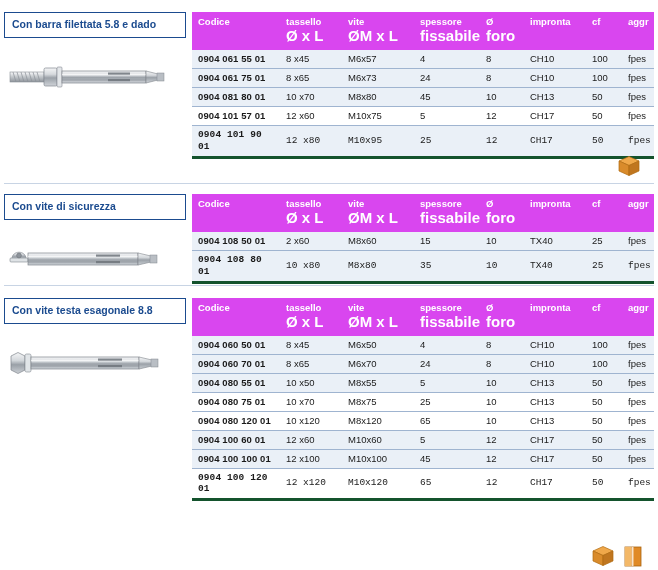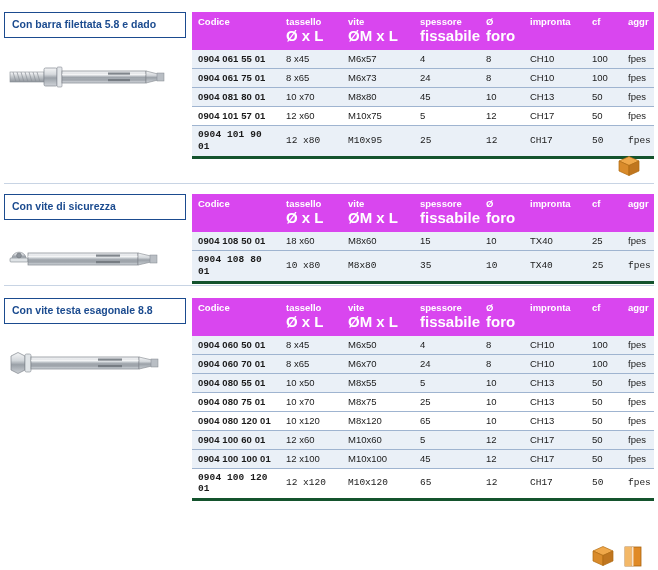--- a/index.html
+++ b/index.html
@@ -307,21 +307,21 @@
             <th><span>spessore</span><span class="sub">fissabile</span></th>
             <th><span>Ø</span><span class="sub">foro</span></th>
             <th><span>impronta</span><span class="sub">&nbsp;</span></th>
             <th><span>cf</span><span class="sub">&nbsp;</span></th>
             <th><span>aggr</span><span class="sub">&nbsp;</span></th>
           </tr>
         </thead>
         <tbody>
           <tr class="alt">
             <td class="code">0904 108 50 01</td>
-            <td>18 x60</td>
+            <td>2 x60</td>
             <td>M8x60</td>
             <td>15</td>
             <td>10</td>
             <td>TX40</td>
             <td>25</td>
             <td>fpes</td>
           </tr>
           <tr class="alt">
             <td class="code">0904 108 80 01</td>
             <td>10 x80</td>

